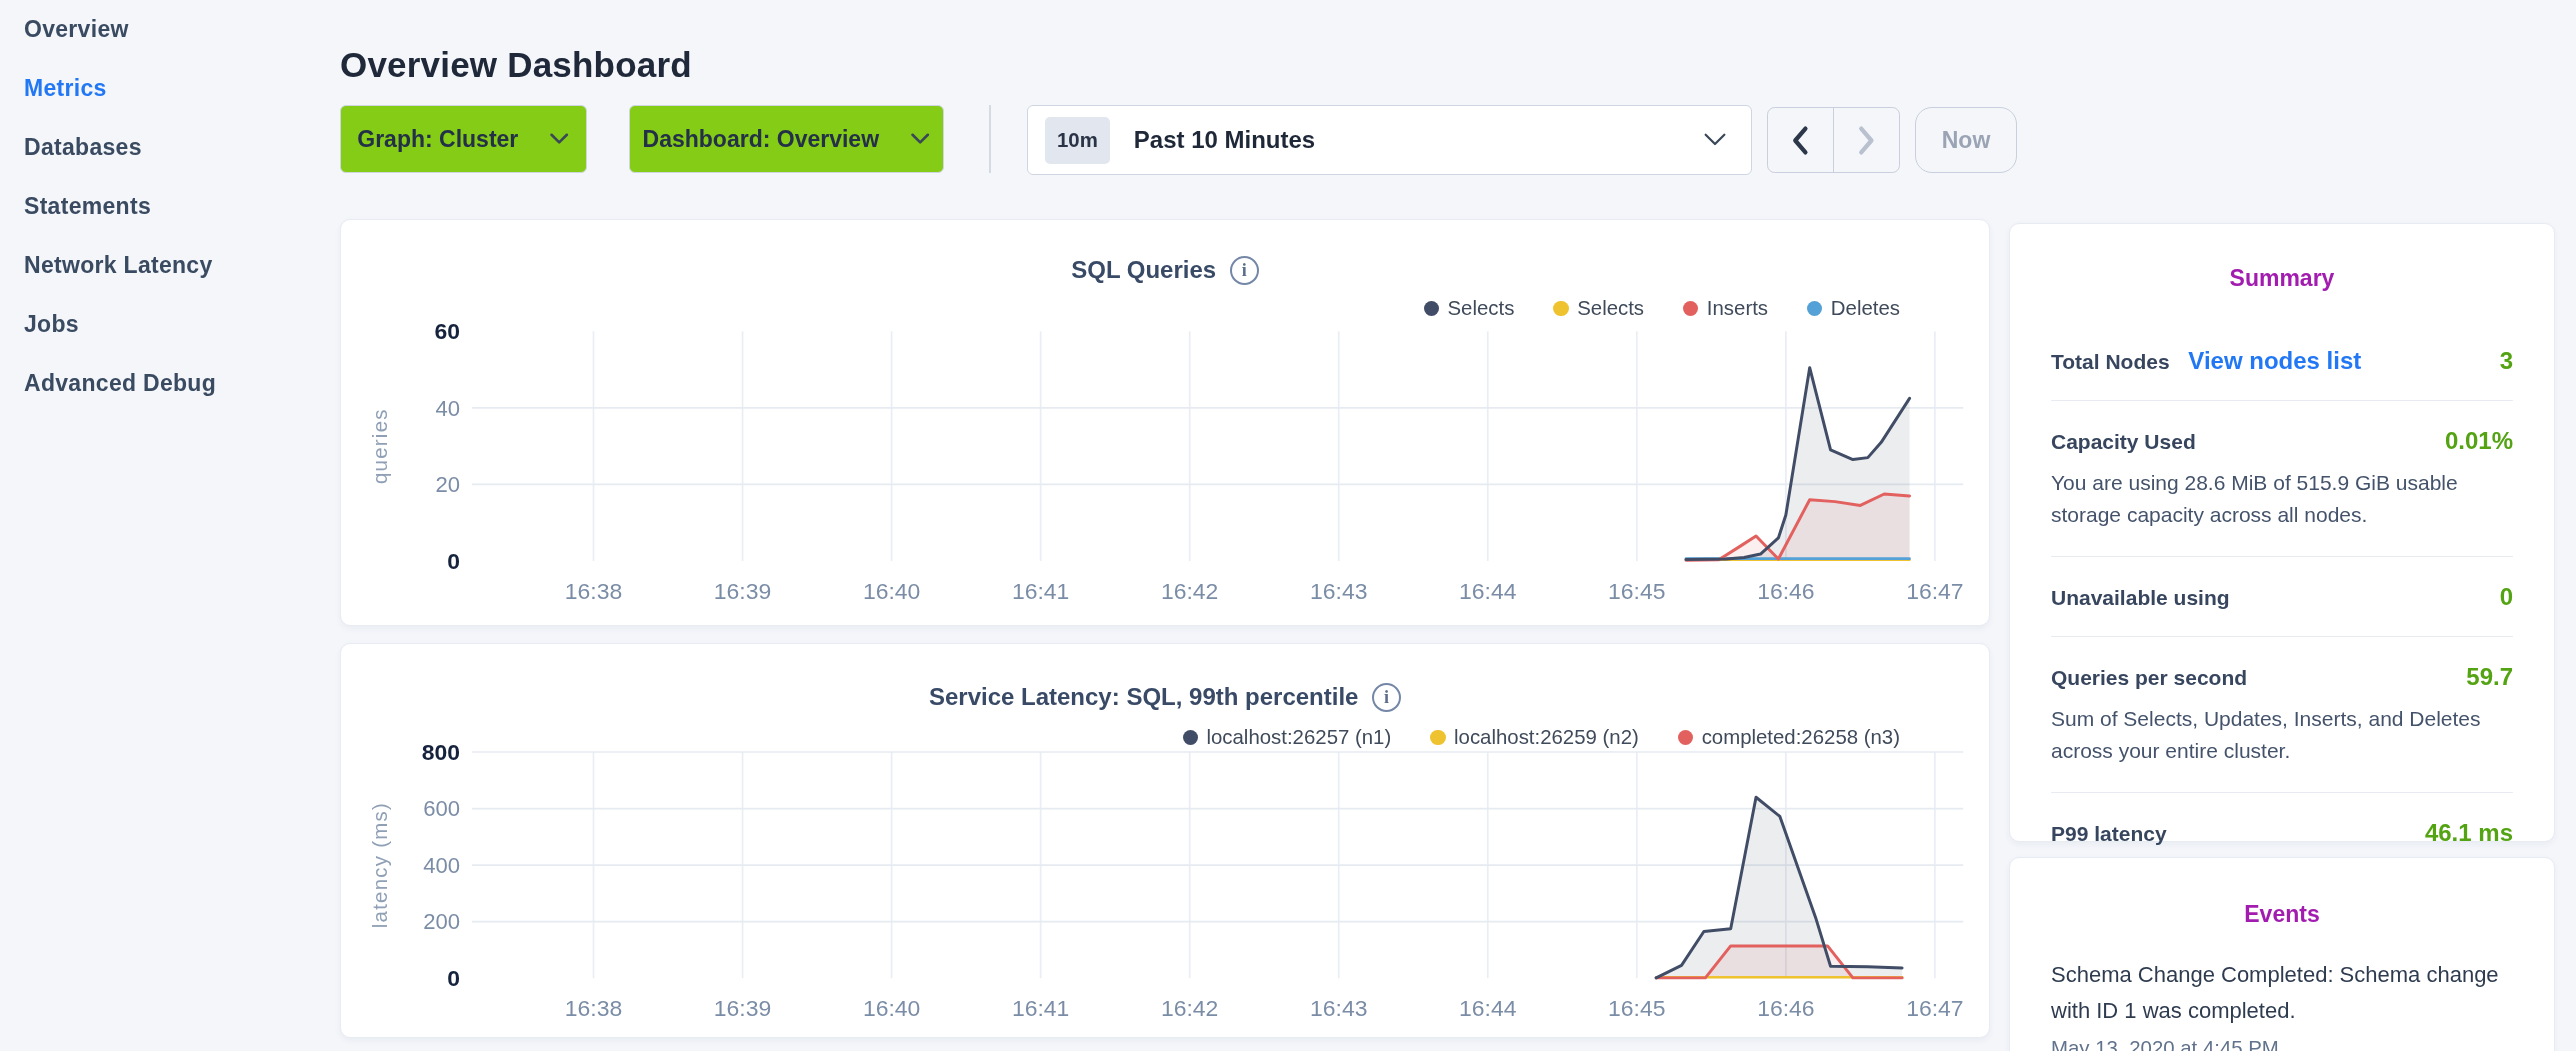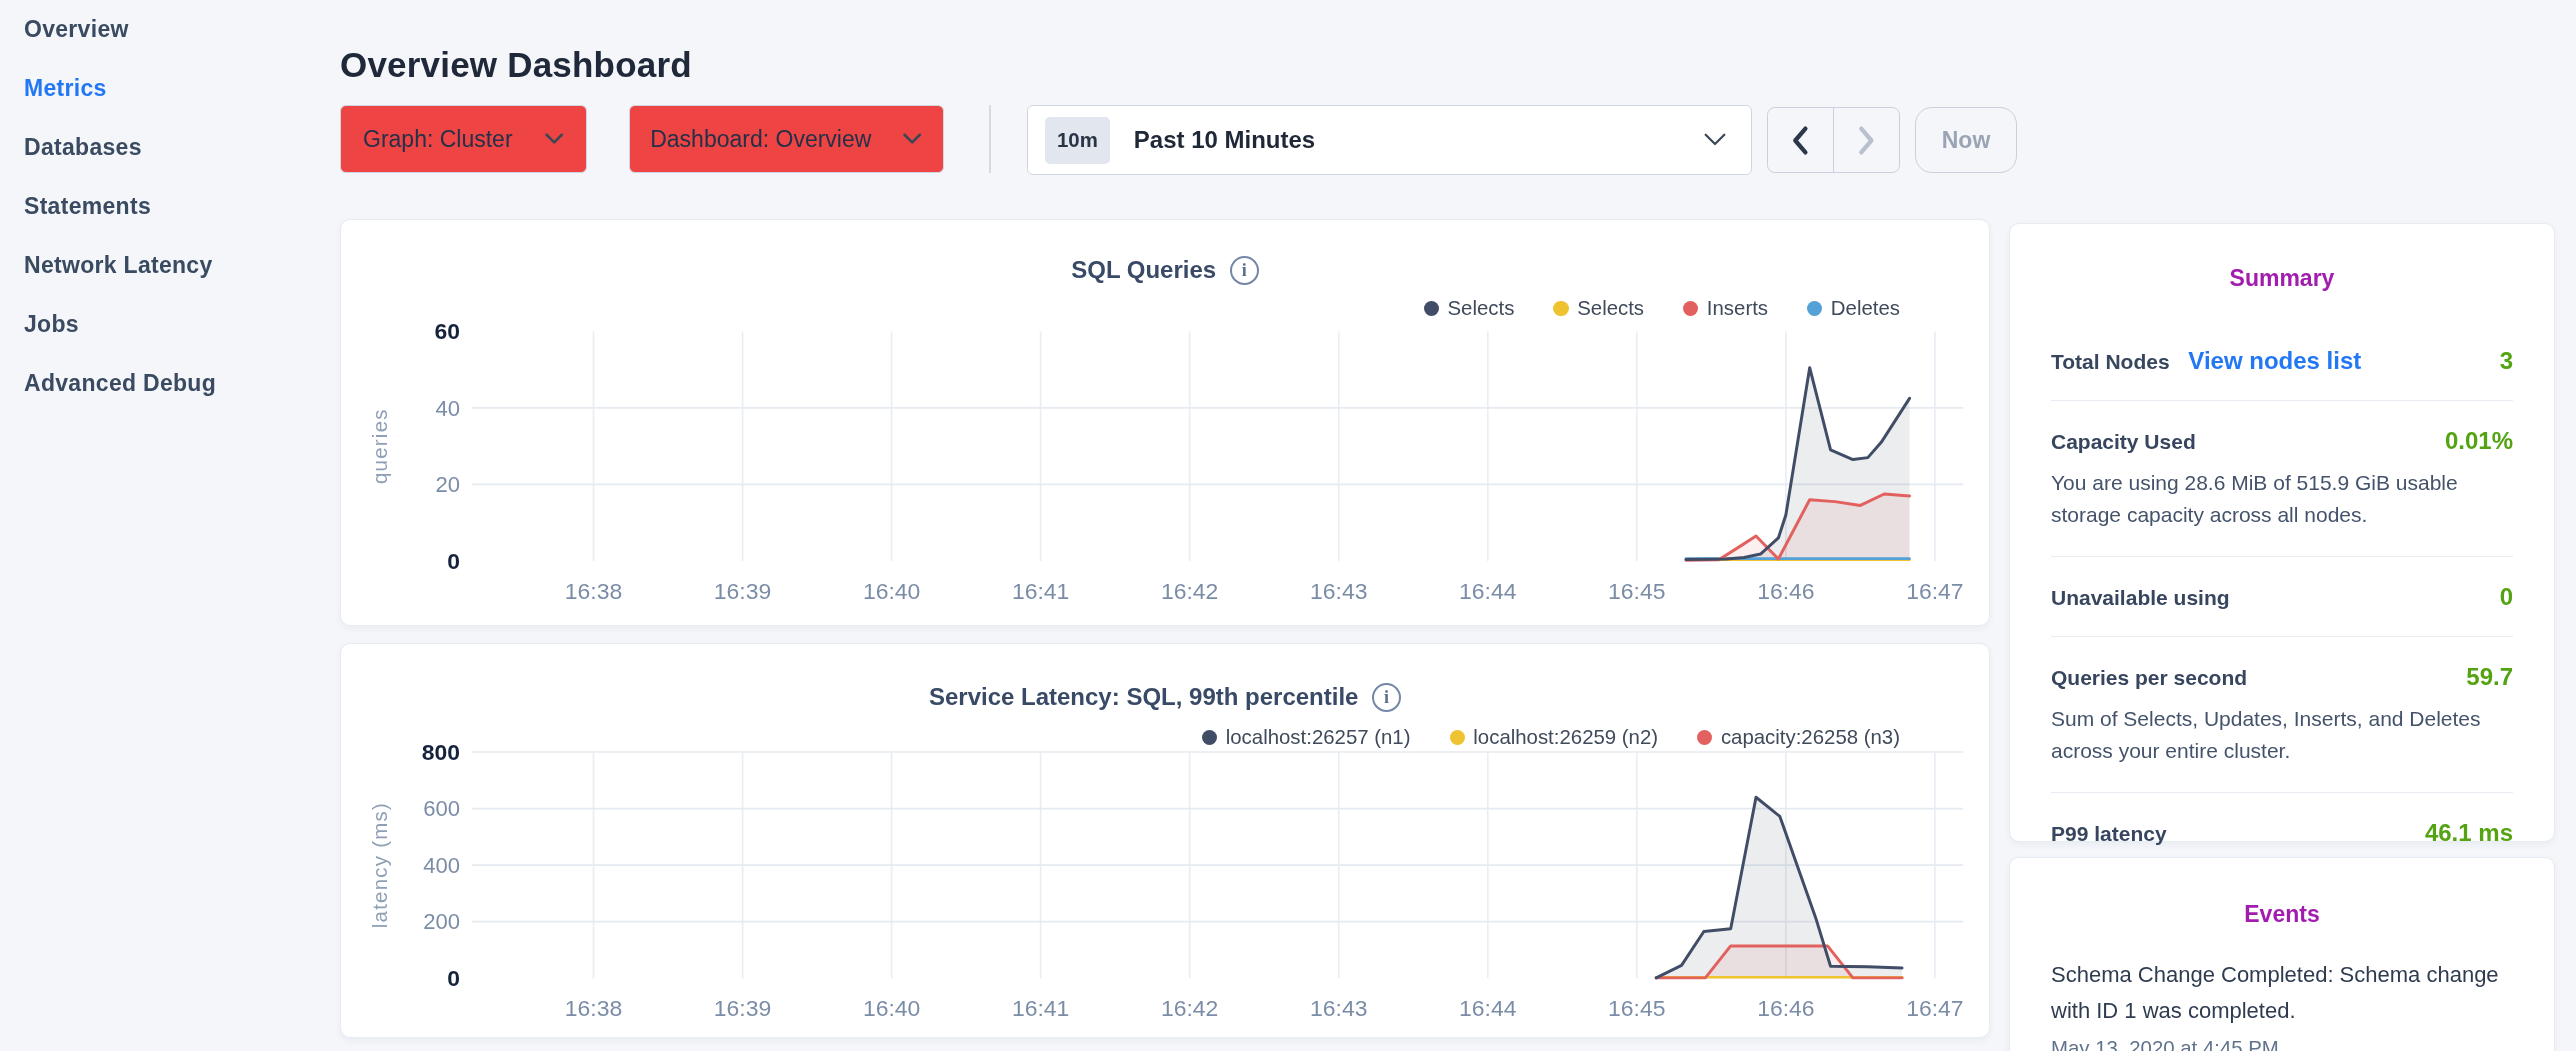--- a/index.html
+++ b/index.html
@@ -16,23 +16,23 @@
     font-size:23px;font-weight:600;color:#394a61;letter-spacing:0.3px;cursor:pointer;
   }
   .sbitem.active{color:#2277f4;}
   
   .pagetitle{
     position:absolute;left:340px;top:22px;font-size:35px;font-weight:600;
     color:#20293a;letter-spacing:0.2px;
   }
   
   .ctl{
-    position:absolute;box-sizing:border-box;background:#ef4444;
+    position:absolute;box-sizing:border-box;background:#84cc16;
     border:1.7px solid #cfd6e2;border-radius:6px;display:flex;align-items:center;
-    justify-content:center;gap:31px;font-size:23px;font-weight:400;color:#233048;cursor:pointer;
+    justify-content:center;gap:31px;font-size:23px;font-weight:700;color:#233048;cursor:pointer;
   }
   .btn-graph{left:340px;top:105px;width:247px;height:68px;}
   .btn-dash{left:629px;top:105px;width:315px;height:68px;}
   .vdivider{position:absolute;left:989px;top:105px;width:1.7px;height:68px;background:#d5dae3;}
   .timedd{
     position:absolute;left:1027px;top:105px;width:725px;height:70px;box-sizing:border-box;
     background:#fff;border:1.7px solid #cfd6e2;border-radius:6px;display:flex;align-items:center;cursor:pointer;
   }
   .timebadge{
     margin-left:17px;background:#e2e7ef;border-radius:5.1px;padding:12px 12px;
@@ -213,21 +213,21 @@
       <span class="lentry">
         <span class="ldot" style="background: rgb(65, 77, 102);"></span>
         <span>localhost:26257 (n1)</span>
       </span>
       <span class="lentry">
         <span class="ldot" style="background: rgb(239, 194, 48);"></span>
         <span>localhost:26259 (n2)</span>
       </span>
       <span class="lentry">
         <span class="ldot" style="background: rgb(226, 97, 95);"></span>
-        <span>capacity:26258 (n3)</span>
+        <span>completed:26258 (n3)</span>
       </span>
     </div>
   <svg class="chartsvg" id="c2" width="1646" height="392" viewBox="0 0 1936 461">
       <line x1="297" y1="127" x2="297" y2="393" stroke="#e9edf4" stroke-width="2"></line>
       <text x="297" y="438" class="xlab">16:38</text>
       <line x1="472.3" y1="127" x2="472.3" y2="393" stroke="#e9edf4" stroke-width="2"></line>
       <text x="472.3" y="438" class="xlab">16:39</text>
       <line x1="647.6" y1="127" x2="647.6" y2="393" stroke="#e9edf4" stroke-width="2"></line>
       <text x="647.6" y="438" class="xlab">16:40</text>
       <line x1="822.9000000000001" y1="127" x2="822.9000000000001" y2="393" stroke="#e9edf4" stroke-width="2"></line>

